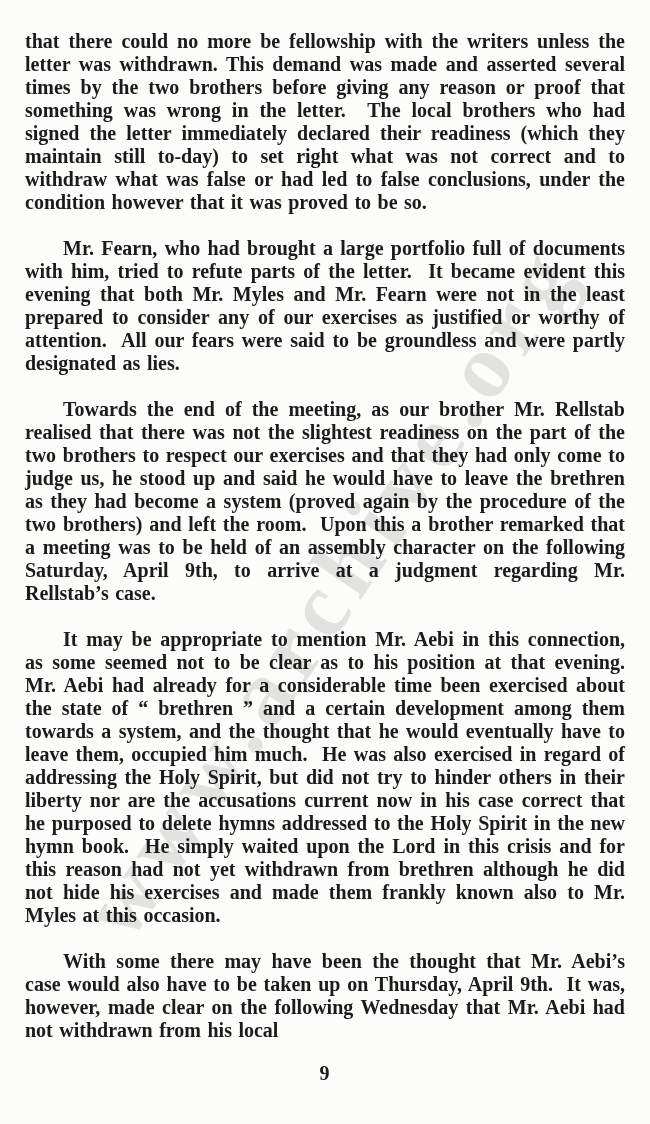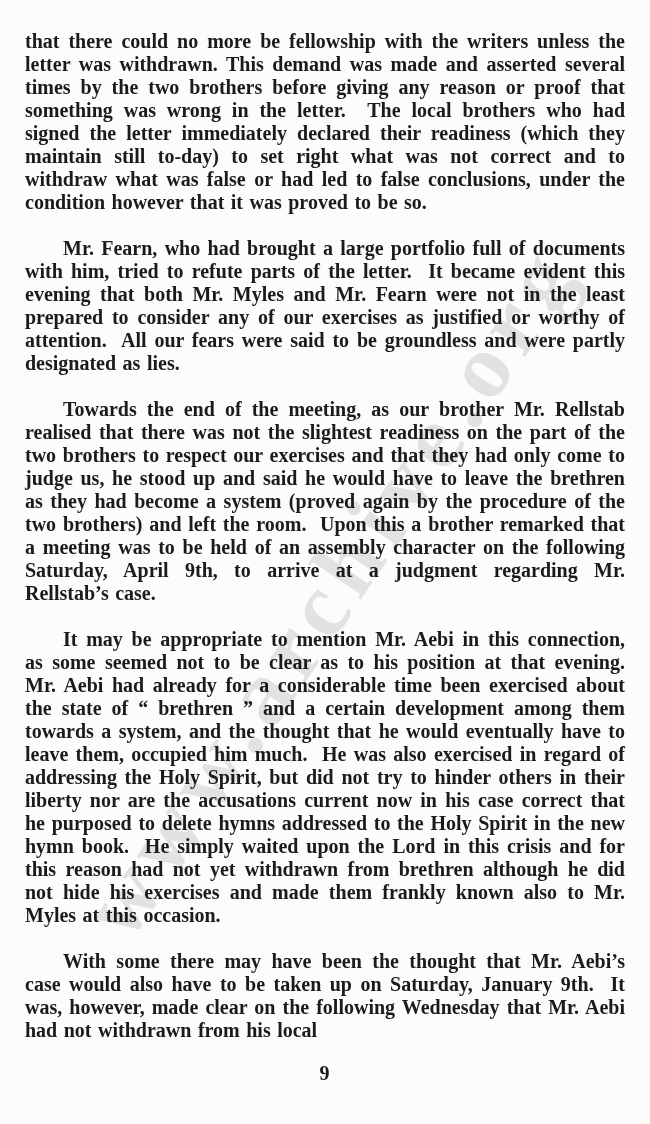--- a/index.html
+++ b/index.html
@@ -72,18 +72,18 @@
 
 <div class="page">
 
   <div class="watermark">www.archive.org</div>
 
   <main class="body-text">
     <p class="para no-indent">that there could no more be fellowship with the writers unless the letter was withdrawn. This demand was made and asserted several times by the two brothers before giving any reason or proof that something was wrong in the letter.  The local brothers who had signed the letter immediately declared their readiness (which they maintain still to-day) to set right what was not correct and to withdraw what was false or had led to false conclusions, under the condition however that it was proved to be so.</p>
     <p class="para indent">Mr. Fearn, who had brought a large portfolio full of documents with him, tried to refute parts of the letter.  It became evident this evening that both Mr. Myles and Mr. Fearn were not in the least prepared to consider any of our exercises as justified or worthy of attention.  All our fears were said to be groundless and were partly designated as lies.</p>
     <p class="para indent">Towards the end of the meeting, as our brother Mr. Rellstab realised that there was not the slightest readiness on the part of the two brothers to respect our exercises and that they had only come to judge us, he stood up and said he would have to leave the brethren as they had become a system (proved again by the procedure of the two brothers) and left the room.  Upon this a brother remarked that a meeting was to be held of an assembly character on the following Saturday, April 9th, to arrive at a judgment regarding Mr. Rellstab’s case.</p>
     <p class="para indent">It may be appropriate to mention Mr. Aebi in this connection, as some seemed not to be clear as to his position at that evening.  Mr. Aebi had already for a considerable time been exercised about the state of “ brethren ” and a certain development among them towards a system, and the thought that he would eventually have to leave them, occupied him much.  He was also exercised in regard of addressing the Holy Spirit, but did not try to hinder others in their liberty nor are the accusations current now in his case correct that he purposed to delete hymns addressed to the Holy Spirit in the new hymn book.  He simply waited upon the Lord in this crisis and for this reason had not yet withdrawn from brethren although he did not hide his exercises and made them frankly known also to Mr. Myles at this occasion.</p>
-    <p class="para indent">With some there may have been the thought that Mr. Aebi’s case would also have to be taken up on Saturday, January 9th.  It was, however, made clear on the following Wednesday that Mr. Aebi had not withdrawn from his local</p>
+    <p class="para indent">With some there may have been the thought that Mr. Aebi’s case would also have to be taken up on Thursday, April 9th.  It was, however, made clear on the following Wednesday that Mr. Aebi had not withdrawn from his local</p>
   </main>
 
   <div class="page-number">9</div>
 
 </div>
 
 </body></html>

